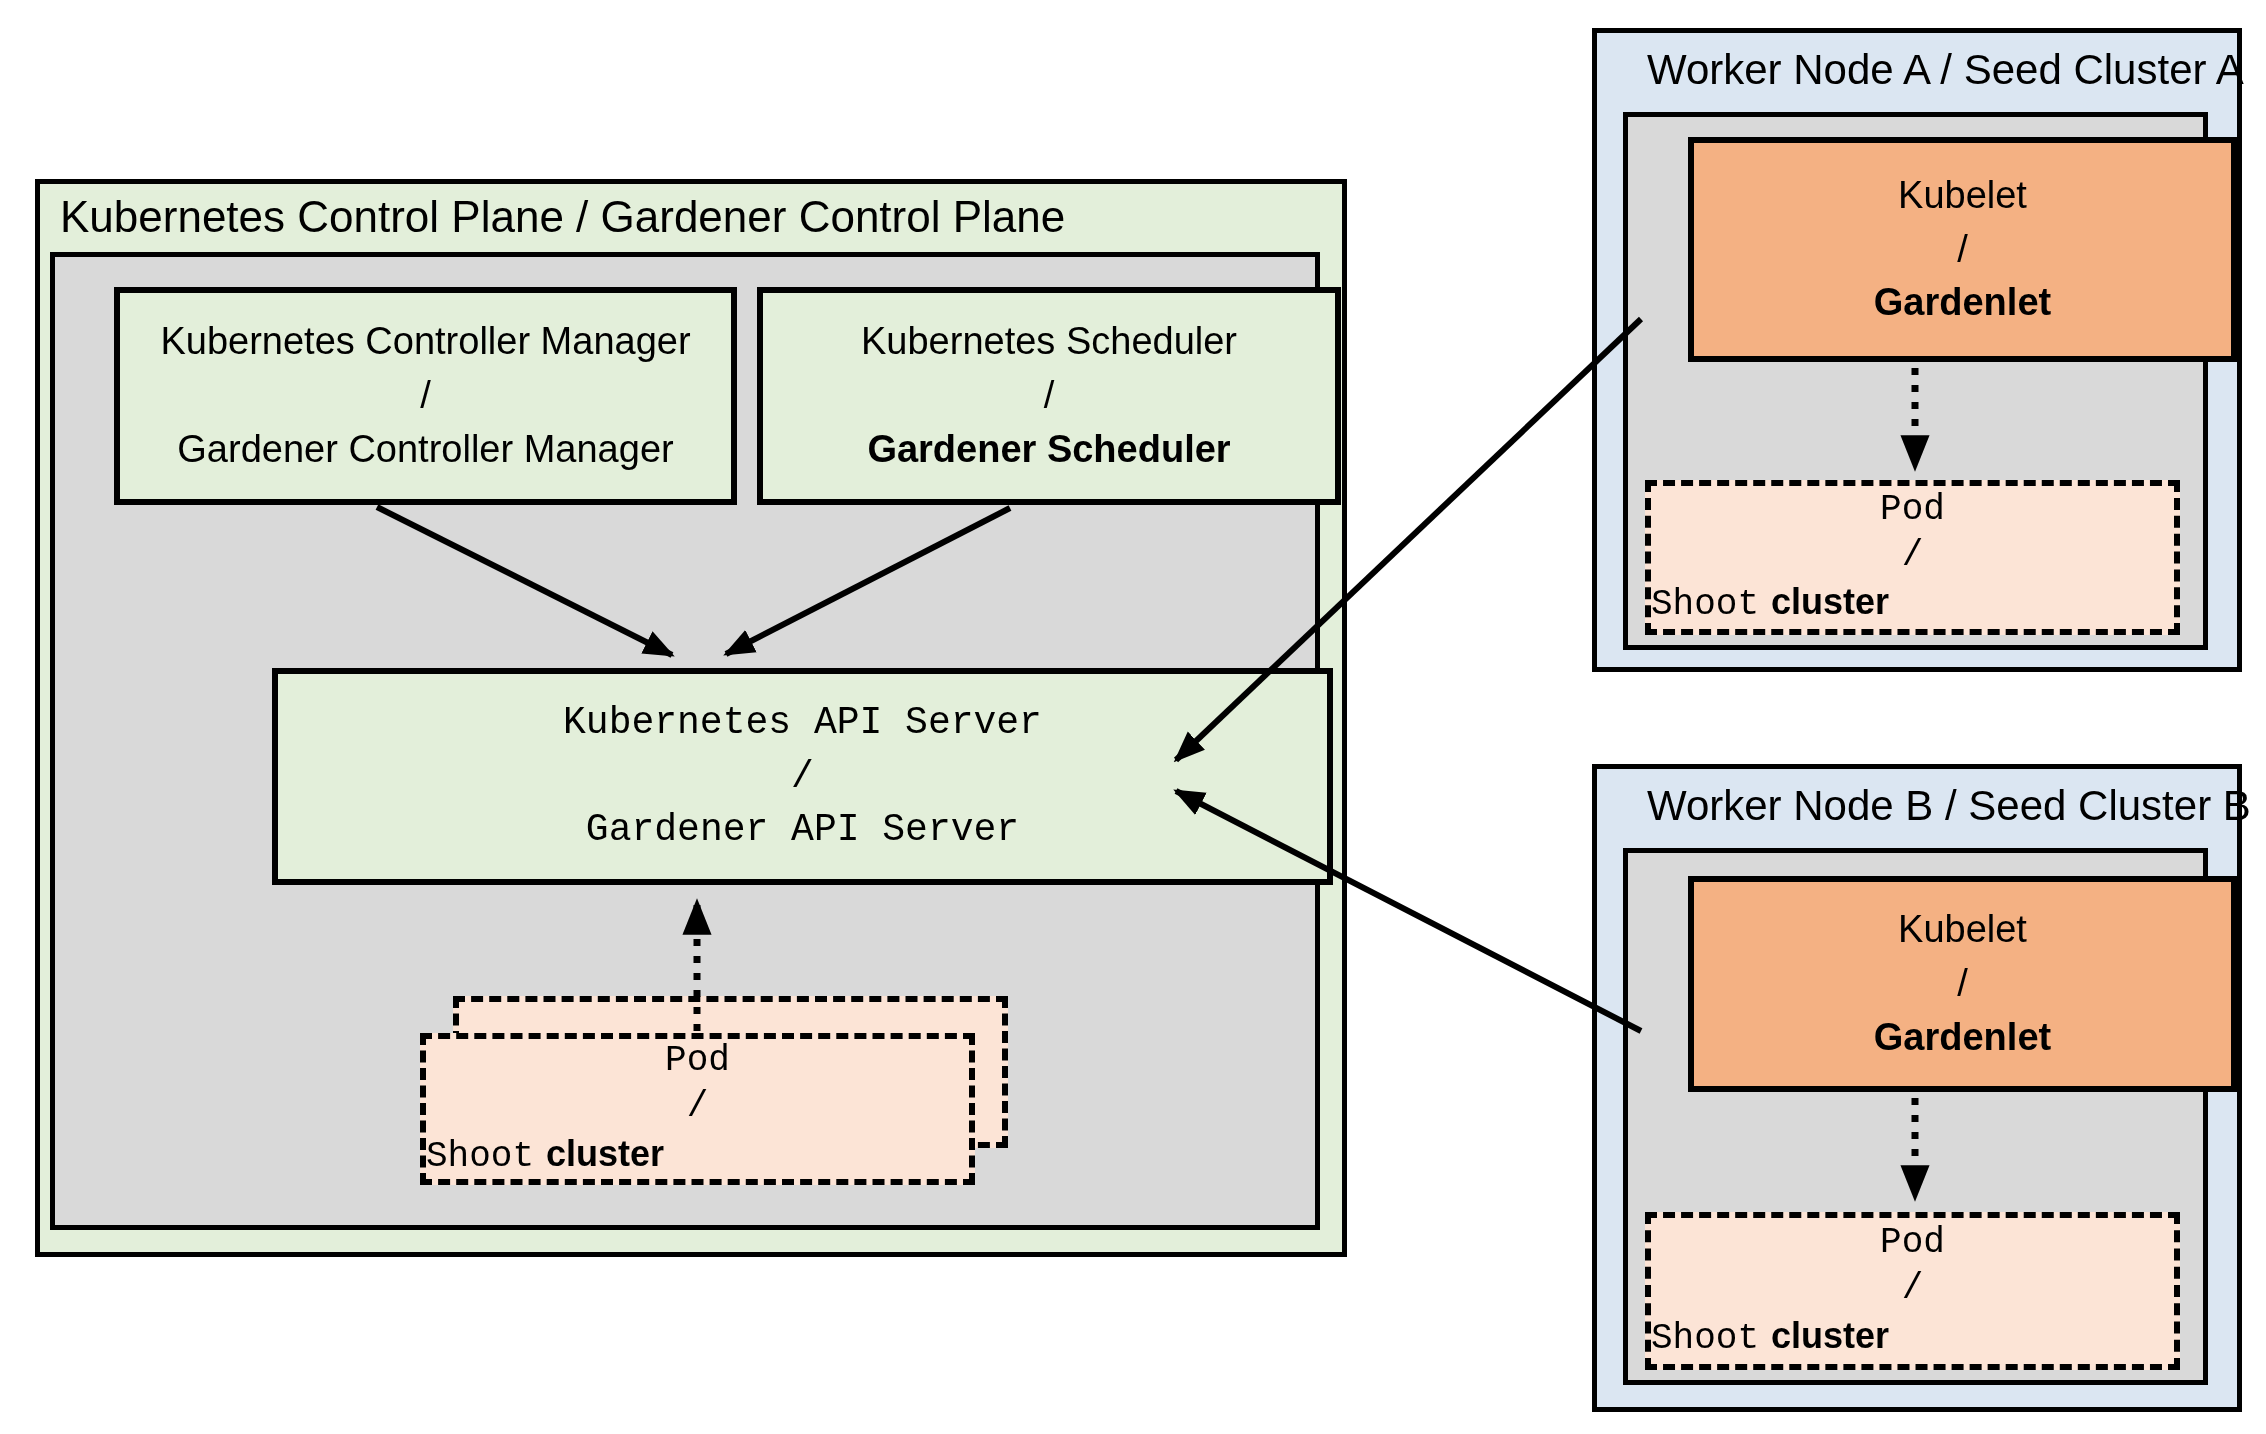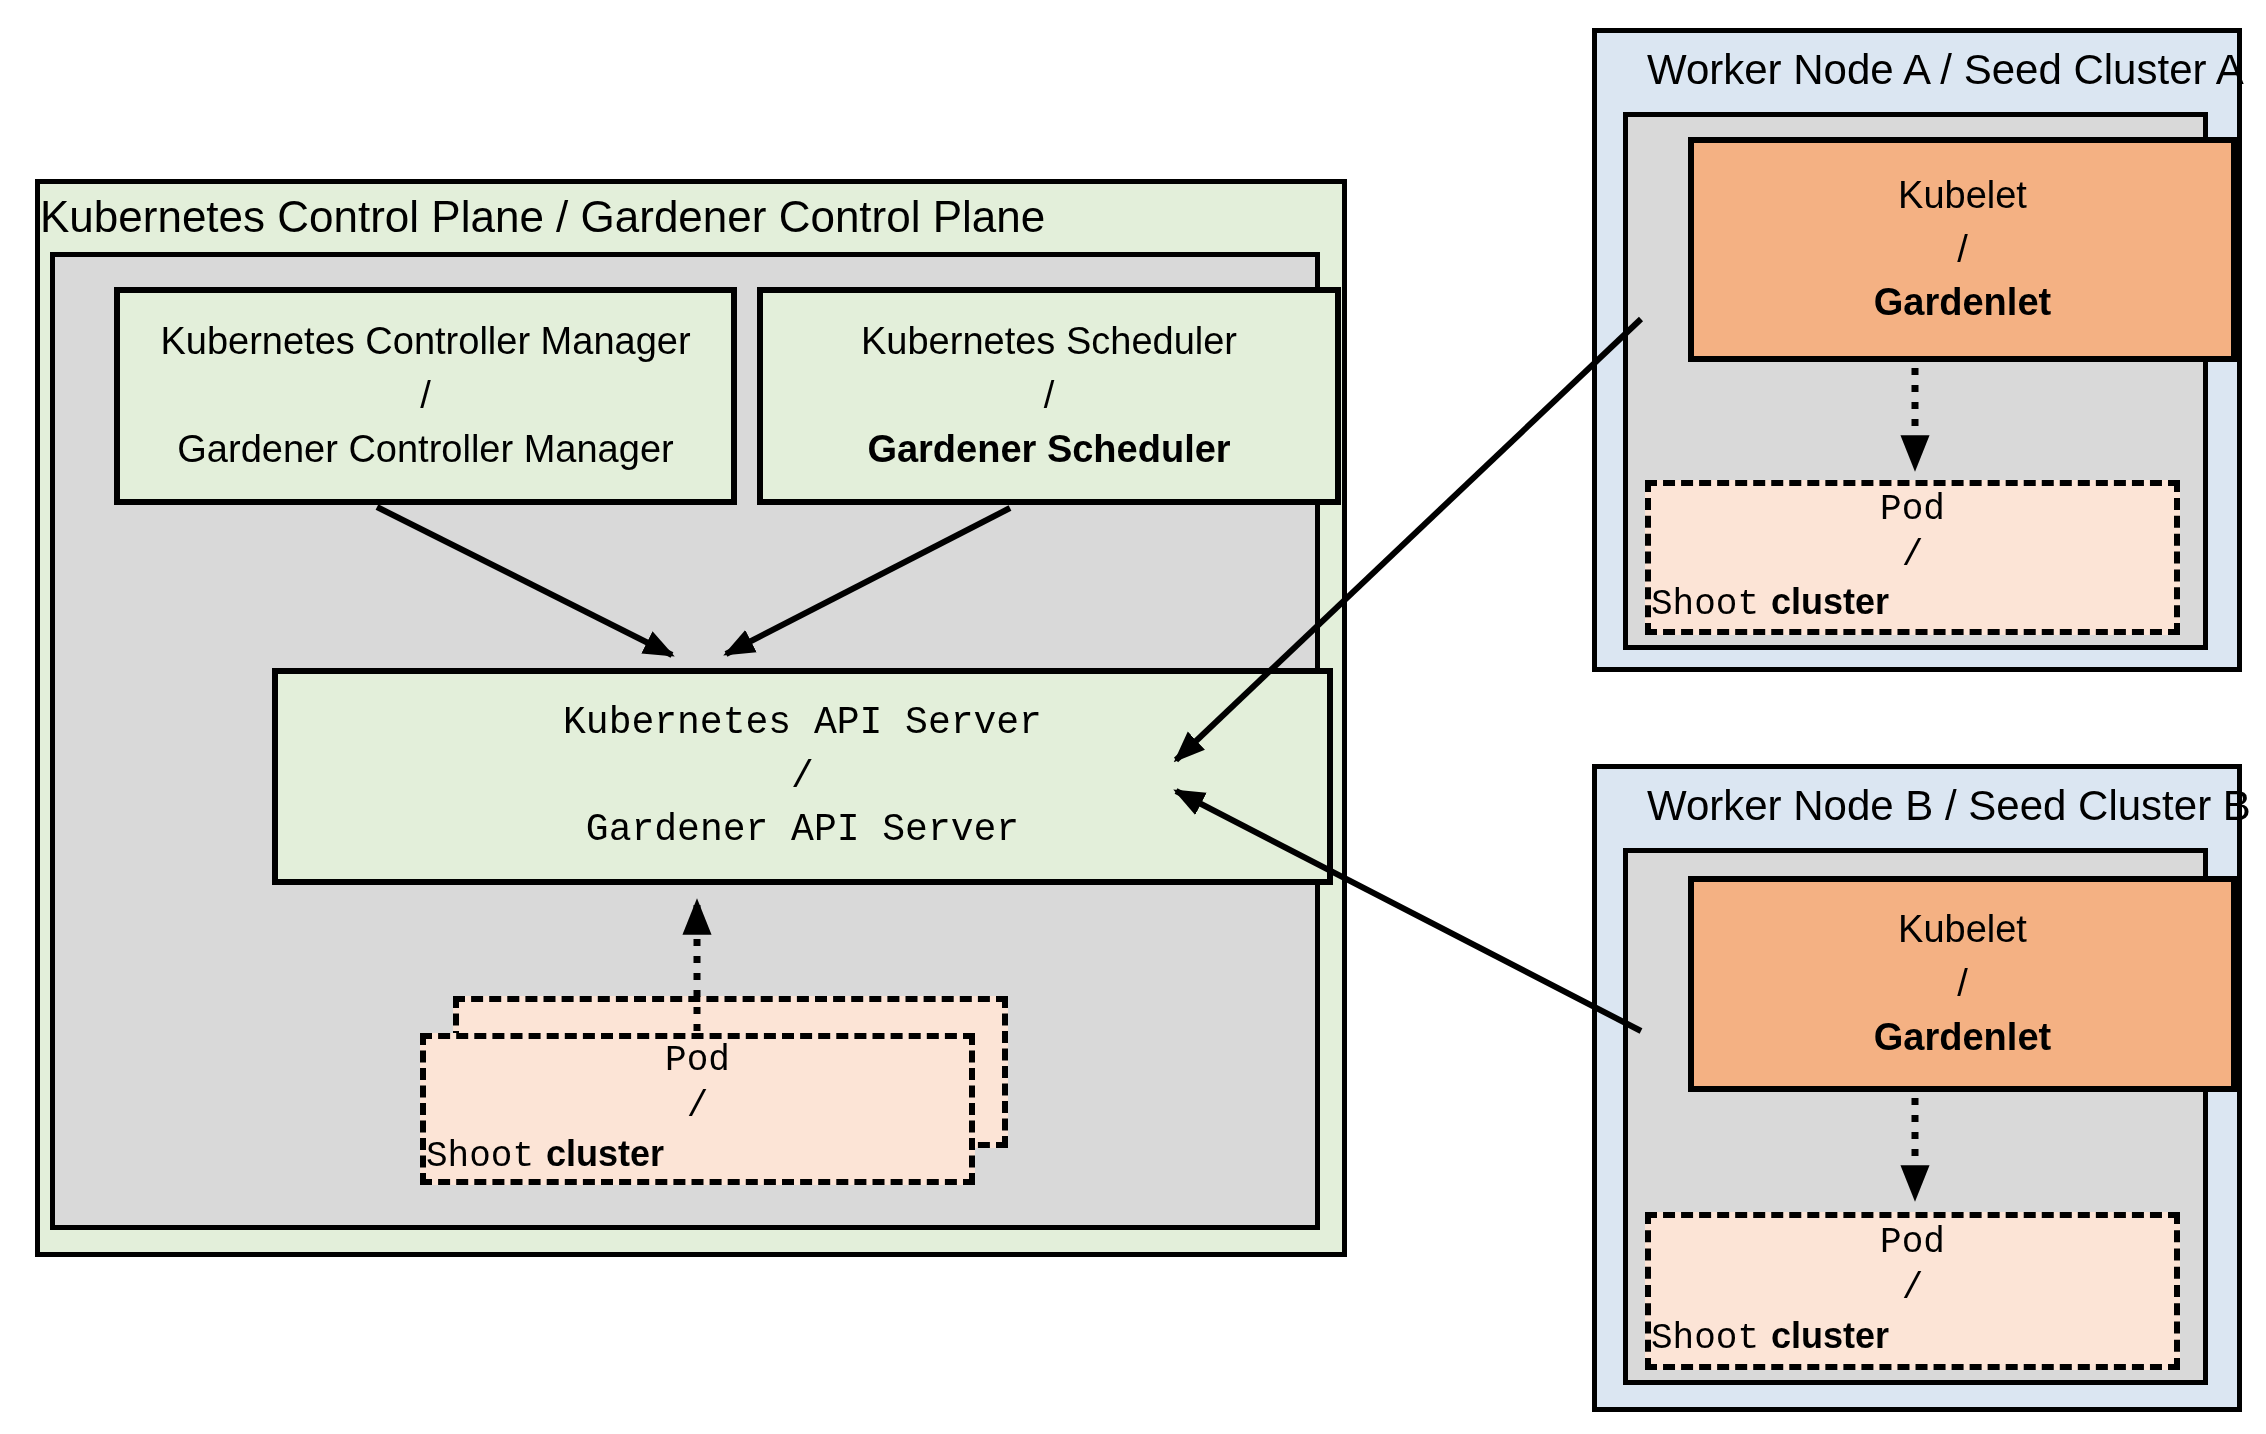--- a/index.html
+++ b/index.html
@@ -27,21 +27,21 @@
   svg.overlay{position:absolute;left:0;top:0;pointer-events:none;}
   svg .solid{stroke:#000;stroke-width:6;fill:none;}
   svg .dot{stroke:#000;stroke-width:7;fill:none;stroke-dasharray:7 10;}
 </style>
 </head>
 <body>
 
 <div class="canvas">
 
   <div class="box green-bg" style="left:35px;top:179px;width:1312px;height:1078px;"></div>
-  <div class="big-title" style="left:40px;top:192px;">Kubernetes Control Plane / Gardener Control Plane</div>
+  <div class="big-title" style="left:60px;top:192px;">Kubernetes Control Plane / Gardener Control Plane</div>
 
   <div class="box gray-bg" style="left:50px;top:252px;width:1270px;height:978px;"></div>
 
   <div class="box thick green-bg label-box" style="left:67px;top:287px;width:623px;height:218px;">
     <span>Kubernetes Controller Manager</span>
     <span>/</span>
     <span>Gardener Controller Manager</span>
   </div>
 
   <div class="box thick green-bg label-box" style="left:710px;top:287px;width:584px;height:218px;">

